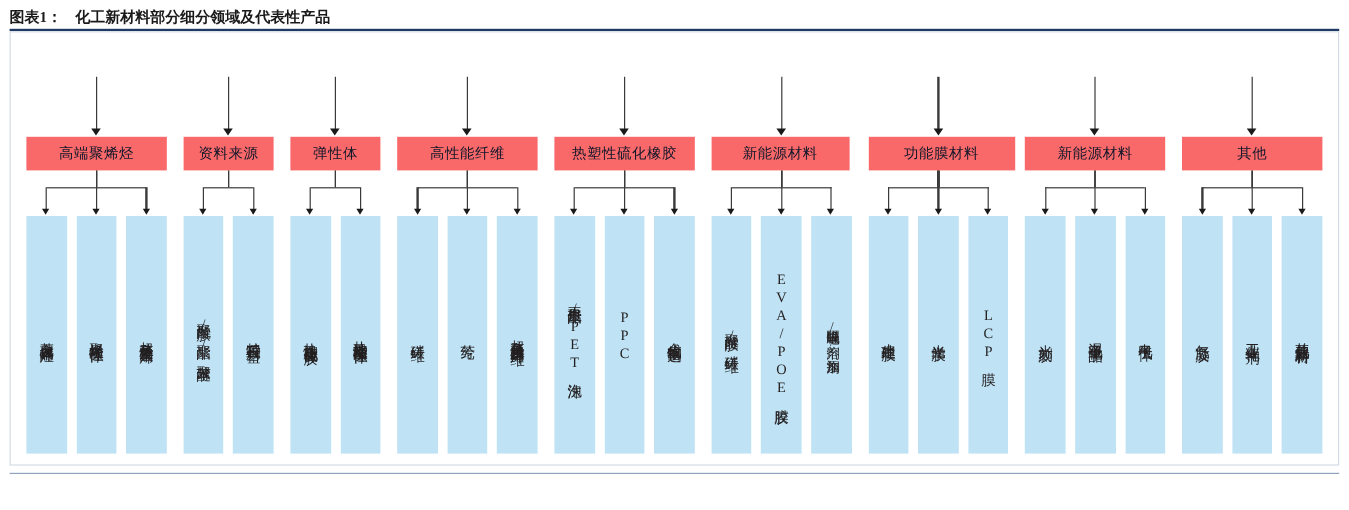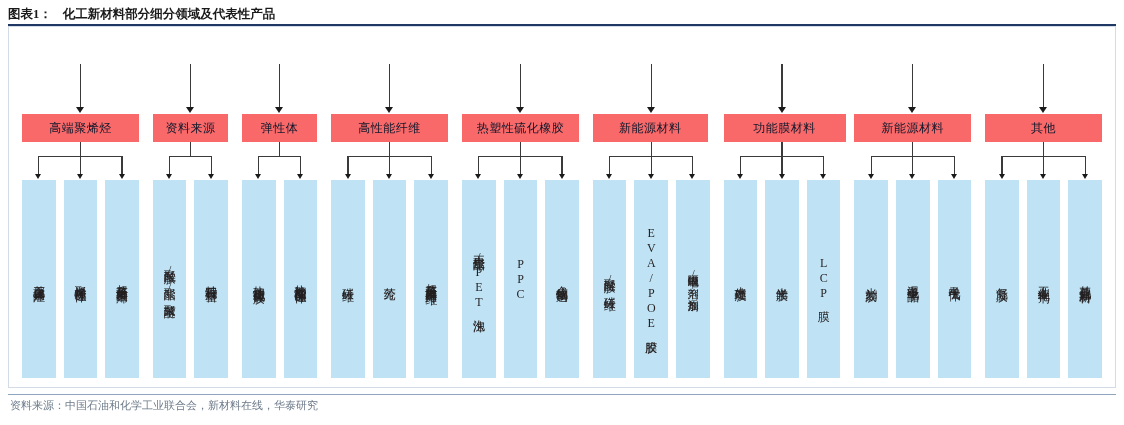--- a/index.html
+++ b/index.html
@@ -384,15 +384,14 @@
       </div>
       <div class="leaf-box" style="left: 1026.8px; width: 33.6px;">
         <div class="vtext">工业催化剂</div>
       </div>
       <div class="leaf-box" style="left: 1068.4px; width: 33.6px;">
         <div class="vtext">其他化工新材料</div>
       </div>
     </div>
 
   <div class="footer-rule"></div>
-  <div class="footer-text">资料来源：中国石油和化学工业联合会，新材料在线，华泰研究</div>
 
 </div>
 
 </body></html>

